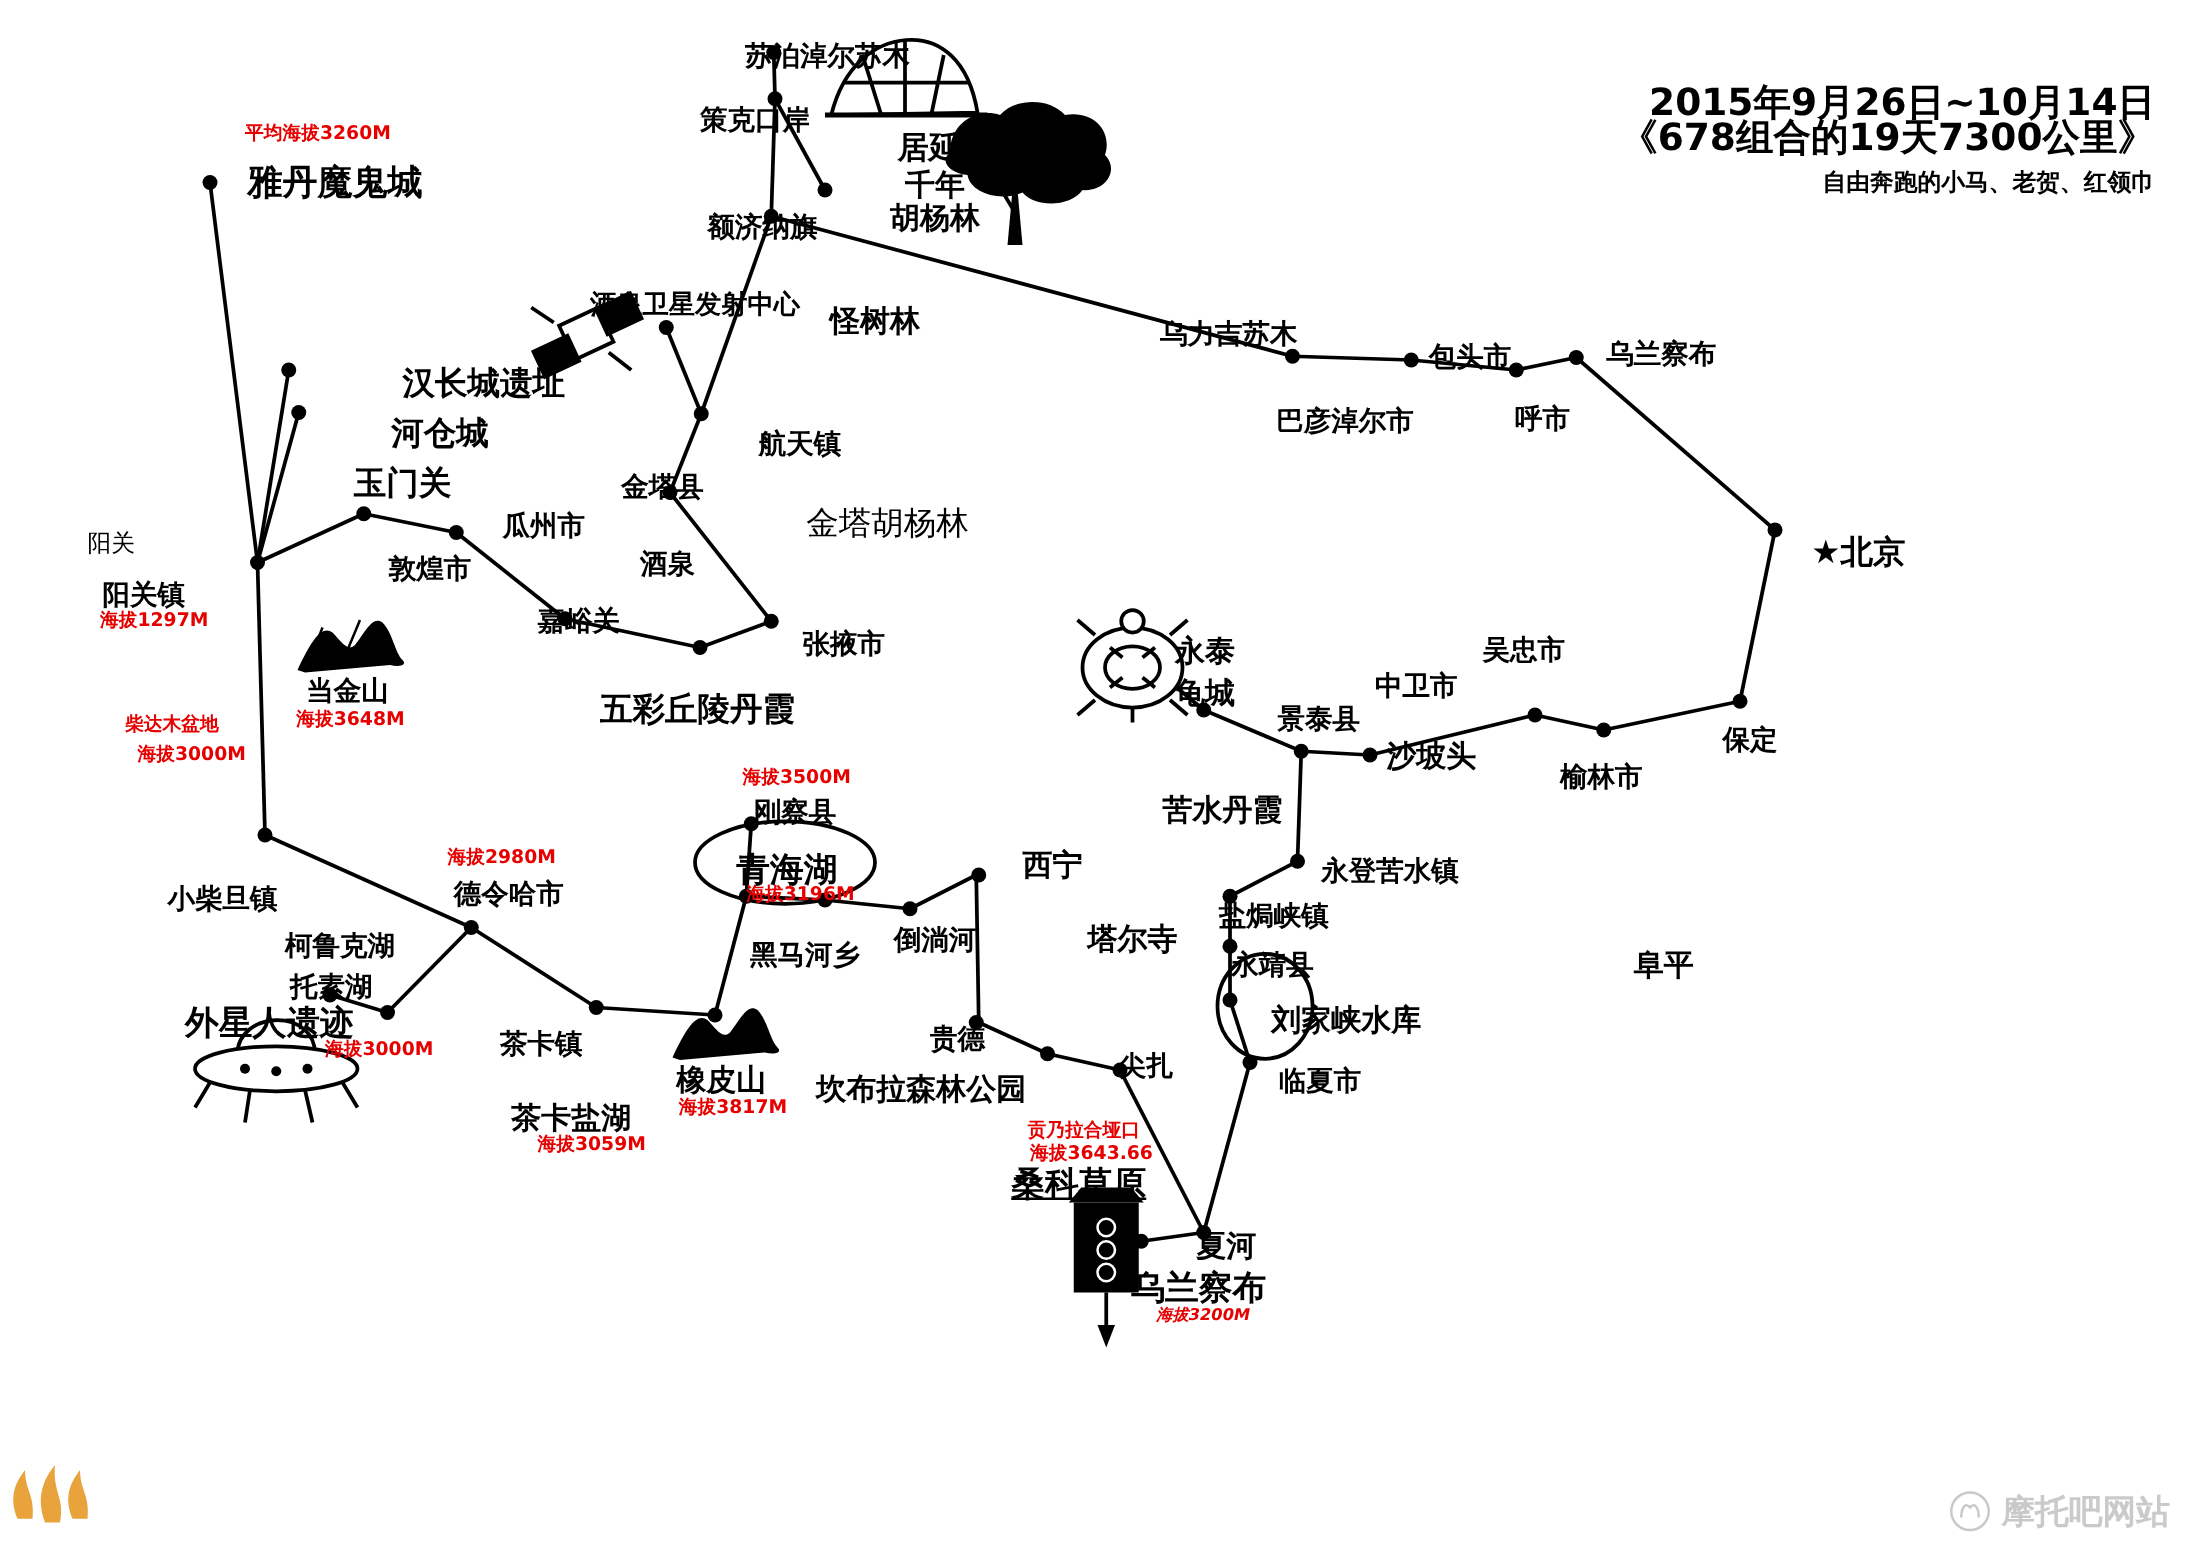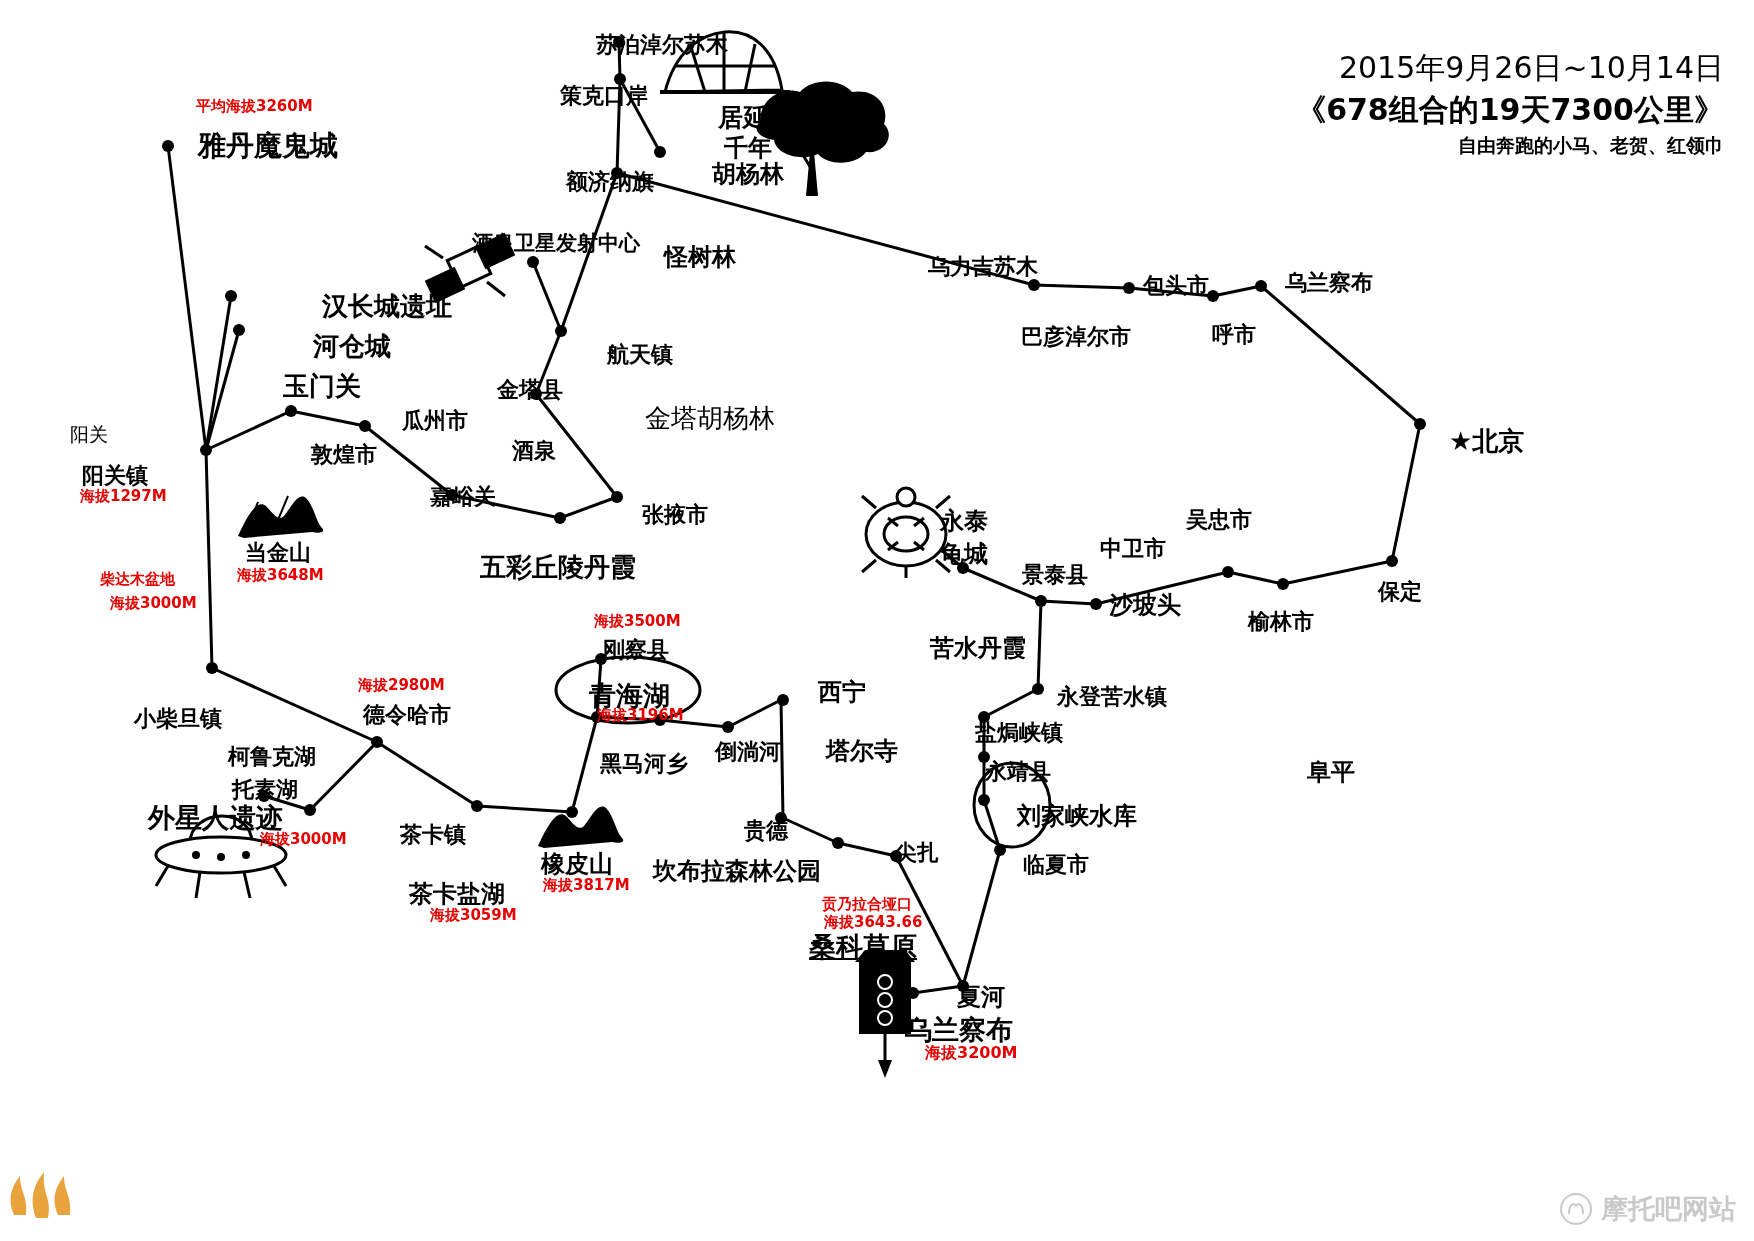--- a/index.html
+++ b/index.html
@@ -6,21 +6,21 @@
   body{
     width:1754px;height:1241px;background:#ffffff;
     font-family:"DejaVu Sans","Liberation Sans",sans-serif;
     position:relative;overflow:hidden;
   }
   #map{position:absolute;left:0;top:0;width:1754px;height:1241px;}
   .lbl{position:absolute;white-space:nowrap;color:#000;font-weight:bold;}
   .lbl.plain{font-weight:normal;}
   .alt{position:absolute;white-space:nowrap;color:#e60000;font-size:15px;font-weight:bold;}
   .hdr{position:absolute;white-space:nowrap;color:#000;text-align:right;}
-  .hdr1{font-size:30px;font-weight:normal;}
+  .hdr1{font-size:30px;font-weight:bold;margin-top:14px;}
   .hdr2{font-size:30px;font-weight:bold;}
   .hdr3{font-size:19px;font-weight:bold;}
   .wm{position:absolute;right:18px;bottom:14px;display:flex;align-items:center;gap:8px;opacity:.45;}
   .wm-txt{font-size:27px;font-weight:bold;color:#8a8a8a;}
   .logo{position:absolute;left:6px;bottom:6px;}
 </style>
 </head>
 <body>
 
 <svg id="map" viewBox="0 0 1754 1241">
@@ -264,21 +264,21 @@
     <div class="lbl" style="left: 603px; top: 635px; font-size: 22px;">刚察县</div>
     <div class="alt" style="left: 358px; top: 676px; font-size: 15px;">海拔2980M</div>
     <div class="lbl" style="left: 363px; top: 700px; font-size: 22px;">德令哈市</div>
     <div class="lbl" style="left: 589px; top: 678px; font-size: 27px;">青海湖</div>
     <div class="alt" style="left: 597px; top: 706px; font-size: 15px;">海拔3196M</div>
     <div class="lbl" style="left: 818px; top: 676px; font-size: 24px;">西宁</div>
     <div class="lbl" style="left: 1057px; top: 682px; font-size: 22px;">永登苦水镇</div>
     <div class="lbl" style="left: 134px; top: 704px; font-size: 22px;">小柴旦镇</div>
     <div class="lbl" style="left: 715px; top: 737px; font-size: 22px;">倒淌河</div>
     <div class="lbl" style="left: 600px; top: 749px; font-size: 22px;">黑马河乡</div>
-    <div class="lbl" style="left: 826px; top: 735px; font-size: 24px;">塔尔寺</div>
+    <div class="lbl" style="left: 870px; top: 735px; font-size: 24px;">塔尔寺</div>
     <div class="lbl" style="left: 975px; top: 718px; font-size: 22px;">盐焗峡镇</div>
     <div class="lbl" style="left: 228px; top: 742px; font-size: 22px;">柯鲁克湖</div>
     <div class="lbl" style="left: 985px; top: 757px; font-size: 22px;">永靖县</div>
     <div class="lbl" style="left: 1307px; top: 756px; font-size: 24px;">阜平</div>
     <div class="lbl" style="left: 232px; top: 775px; font-size: 22px;">托素湖</div>
     <div class="lbl" style="left: 148px; top: 800px; font-size: 27px;">外星人遗迹</div>
     <div class="lbl" style="left: 1017px; top: 800px; font-size: 24px;">刘家峡水库</div>
     <div class="alt" style="left: 260px; top: 830px; font-size: 15px;">海拔3000M</div>
     <div class="lbl" style="left: 400px; top: 820px; font-size: 22px;">茶卡镇</div>
     <div class="lbl" style="left: 744px; top: 816px; font-size: 22px;">贵德</div>
@@ -287,14 +287,14 @@
     <div class="lbl" style="left: 541px; top: 848px; font-size: 24px;">橡皮山</div>
     <div class="alt" style="left: 543px; top: 876px; font-size: 15px;">海拔3817M</div>
     <div class="lbl" style="left: 653px; top: 855px; font-size: 24px;">坎布拉森林公园</div>
     <div class="lbl" style="left: 409px; top: 878px; font-size: 24px;">茶卡盐湖</div>
     <div class="alt" style="left: 430px; top: 906px; font-size: 15px;">海拔3059M</div>
     <div class="alt" style="left: 822px; top: 895px; font-size: 15px;">贡乃拉合垭口</div>
     <div class="alt" style="left: 824px; top: 913px; font-size: 15px;">海拔3643.66</div>
     <div class="lbl" style="left: 809px; top: 929px; font-size: 27px; text-decoration: underline;">桑科草原</div>
     <div class="lbl" style="left: 957px; top: 981px; font-size: 24px;">夏河</div>
     <div class="lbl" style="left: 905px; top: 1012px; font-size: 27px;">乌兰察布</div>
-    <div class="alt" style="left: 925px; top: 1043px; font-size: 16px;">海拔3200M</div>
+    <div class="alt" style="left: 925px; top: 1043px; font-size: 13px; font-style: italic;">海拔3200M</div>
   </div>
 
 </body></html>

